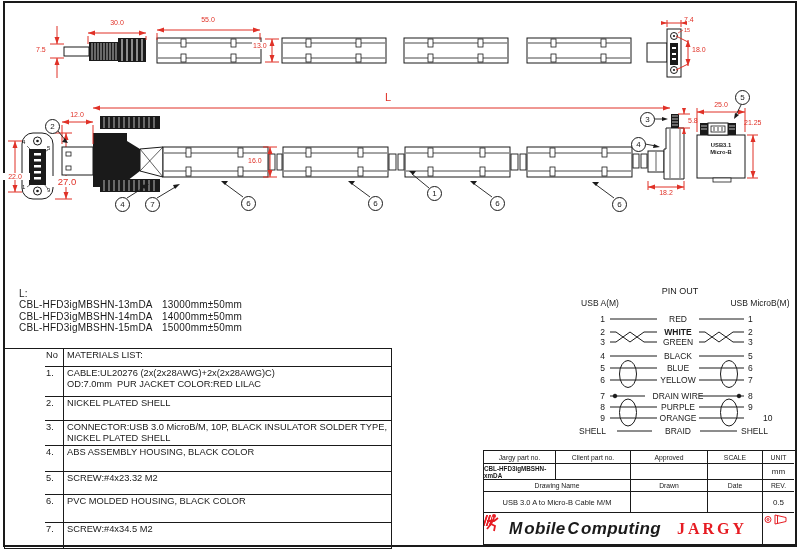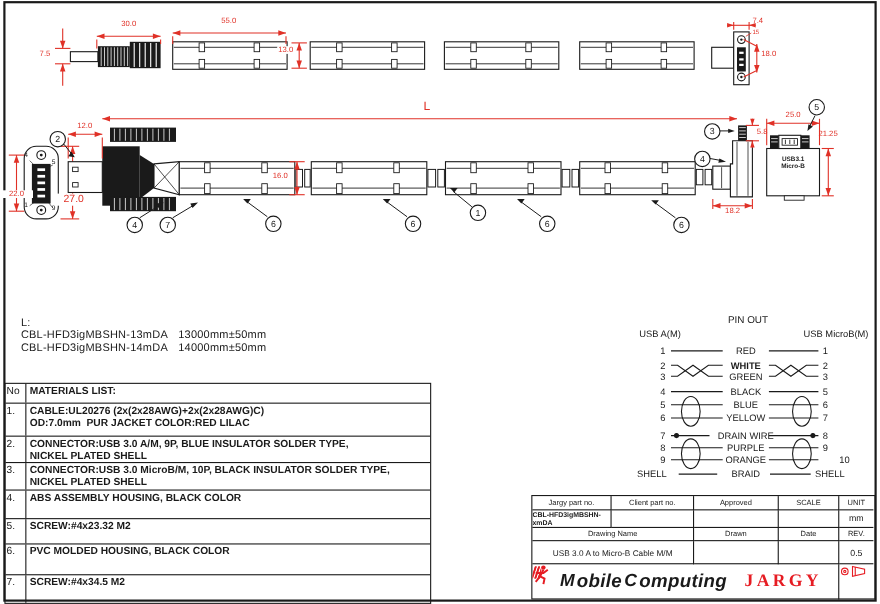--- a/index.html
+++ b/index.html
@@ -17,24 +17,24 @@
            background:#fff;color:#1a1a1a;font-size:8px;line-height:13px;text-align:center;z-index:5;}
   .pinlbl{position:absolute;font-size:6px;color:#1a1a1a;z-index:4;}
   .mblbl{position:absolute;width:44px;text-align:center;font-size:5.8px;font-weight:bold;color:#1a1a1a;z-index:4;}
   
   #llist{position:absolute;left:19px;top:288px;width:230px;font-size:10px;color:#1a1a1a;letter-spacing:.2px;z-index:4;}
   #llist .row{position:relative;height:11.5px;}
   #llist .len{position:absolute;left:143px;top:0;}
   
   #mat{position:absolute;left:4px;top:348px;width:386px;border:1.5px solid #1a1a1a;z-index:4;
        font-size:9.3px;color:#1a1a1a;}
-  #mat .mrow{display:flex;border-top:1px solid #1a1a1a;}
+  #mat .mrow{display:flex;border-top:1px solid #1a1a1a;margin-left:40px;}
   #mat .mrow:first-child{border-top:none;}
   #mat .no{width:16px;border-right:1px solid #1a1a1a;padding:1px 1px 0 1px;flex:none;}
-  #mat .mc{padding:1px 0 0 3px;flex:1;font-weight:bold;}
+  #mat .mc{padding:1px 0 0 3px;flex:1;}
   #mat .mline{white-space:pre;display:block;line-height:10.5px;}
   
   .pt{position:absolute;font-size:8.5px;color:#1a1a1a;z-index:4;white-space:pre;}
   .pt.r{text-align:right;}
   .pt.c{text-align:center;}
   
   #tb{position:absolute;left:483px;top:450px;width:313px;height:95px;border:1.5px solid #1a1a1a;
       box-sizing:border-box;z-index:4;color:#1a1a1a;}
   #tb .cell{position:absolute;box-sizing:border-box;border-right:1px solid #1a1a1a;
             border-bottom:1px solid #1a1a1a;font-size:6.8px;display:flex;align-items:center;justify-content:center;
@@ -364,38 +364,41 @@
   <div id="llist">
     <div>L:</div>
     <div class="row">
       <span>CBL-HFD3igMBSHN-13mDA</span>
       <span class="len">13000mm±50mm</span>
     </div>
     <div class="row">
       <span>CBL-HFD3igMBSHN-14mDA</span>
       <span class="len">14000mm±50mm</span>
     </div>
+    <div class="row">
+      <span>CBL-HFD3igMBSHN-15mDA</span>
+      <span class="len">15000mm±50mm</span>
+    </div>
   </div>
 
   <div id="mat">
     <div class="mrow" style="height:17px;">
       <div class="no">No</div>
       <div class="mc">MATERIALS LIST:</div>
     </div>
     <div class="mrow" style="height:29px;">
       <div class="no">1.</div>
       <div class="mc">
           <span class="mline">CABLE:UL20276 (2x(2x28AWG)+2x(2x28AWG)C)</span>
           <span class="mline">OD:7.0mm  PUR JACKET COLOR:RED LILAC</span>
         </div>
     </div>
     <div class="mrow" style="height:23px;">
       <div class="no">2.</div>
       <div class="mc">
-          <span class="mline">CONNECTOR:USB 3.0 A/M, 9P, BLUE INSULATOR SOLDER TYPE,</span>
           <span class="mline">NICKEL PLATED SHELL</span>
         </div>
     </div>
     <div class="mrow" style="height:24px;">
       <div class="no">3.</div>
       <div class="mc">
           <span class="mline">CONNECTOR:USB 3.0 MicroB/M, 10P, BLACK INSULATOR SOLDER TYPE,</span>
           <span class="mline">NICKEL PLATED SHELL</span>
         </div>
     </div>

